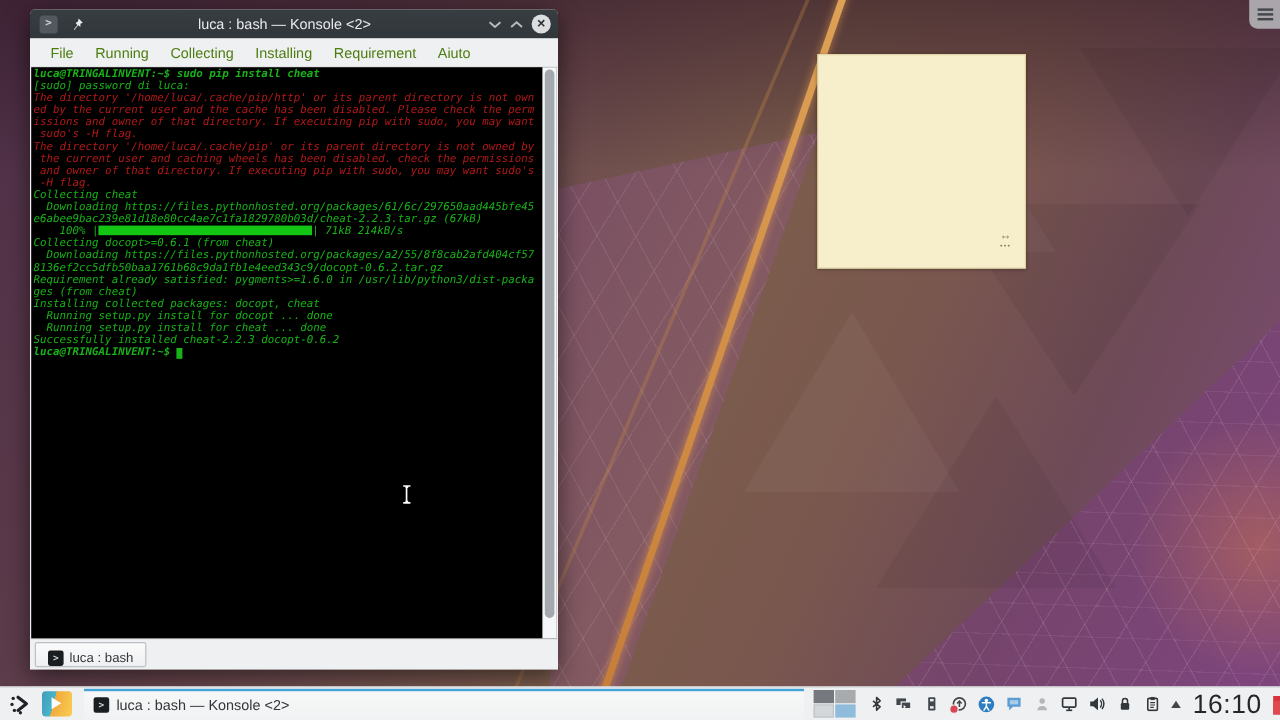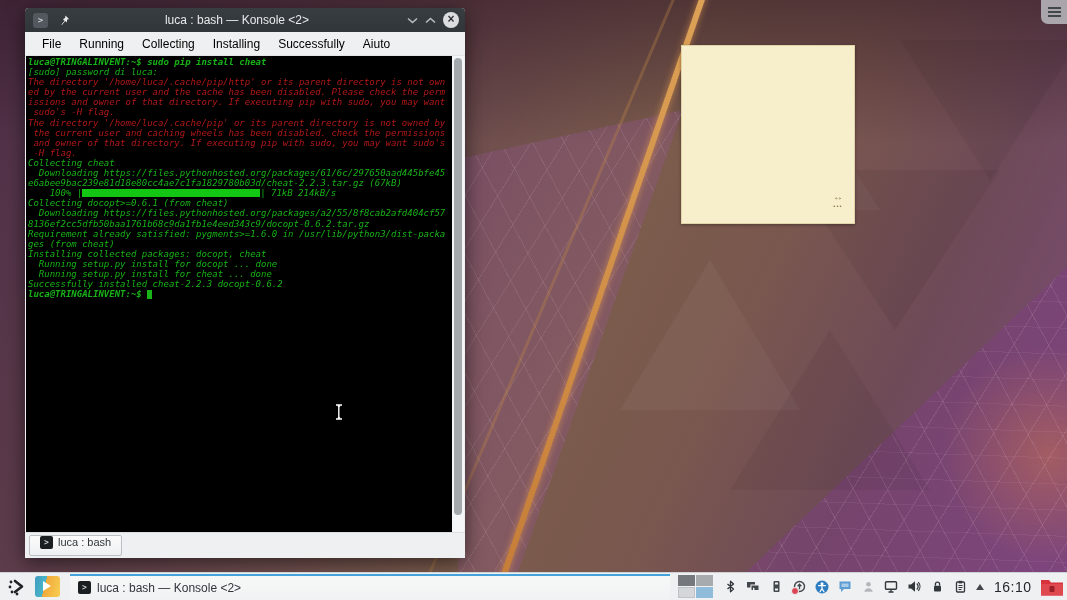--- a/index.html
+++ b/index.html
@@ -54,34 +54,34 @@
     display:flex;align-items:center;padding:0 6px;color:#eff0f1;}
   .tb-appicon{width:15px;height:15px;background:#53585e;border-radius:3px;margin-left:2px;
     color:#caced2;font:bold 9px "DejaVu Sans Mono",monospace;display:flex;align-items:center;justify-content:center;}
   .tb-appicon::before{content:">";}
   .tb-pin{margin-left:10px;display:flex;}
   .tb-title{flex:1;text-align:center;font-size:12px;color:#e8eaec;white-space:nowrap;overflow:hidden;}
   .tb-btn{display:flex;align-items:center;justify-content:center;width:18px;height:18px;}
   .tb-close{width:16px;height:16px;border-radius:50%;background:#dcdddf;color:#2b3034;
     font-size:12px;font-weight:bold;line-height:15px;text-align:center;margin-left:4px;}
   .menubar{height:23px;display:flex;align-items:center;padding-left:8px;background:#eff0f1;border-bottom:1px solid #e2e4e6;}
-  .menu-item{font-size:12px;color:#000000;padding:0 9px;cursor:default;}
+  .menu-item{font-size:12px;color:#4d7c0f;padding:0 9px;cursor:default;}
   .term-area{position:relative;height:476px;background:#000;margin:0 1px;}
   .terminal{position:absolute;left:2px;top:1px;width:422px;height:470px;overflow:hidden;
     font-family:"DejaVu Sans Mono",monospace;font-size:9px;line-height:10.1px;white-space:pre;}
   .t-line{height:10.1px;font-style:italic;}
   .t-line.green{color:#18b218;}
   .t-line.red{color:#b21818;}
   .t-line.bold{font-weight:bold;}
   .pbar{display:inline-block;width:178px;height:8px;background:#14c614;vertical-align:middle;margin-bottom:1px;}
   .block-cursor{display:inline-block;width:5px;height:9px;background:#18b218;vertical-align:text-bottom;}
   .term-scrollbar{position:absolute;right:0;top:0;width:12px;height:100%;background:#f5f6f7;}
   .term-scrollbar .thumb{position:absolute;left:2px;top:2px;width:8px;height:96%;background:#a4a9ae;border-radius:4px;}
   .tabbar{height:25px;display:flex;align-items:center;padding:0 4px;background:#eff0f1;border-top:1px solid #dddfe1;border-radius:0;}
-  .tab{height:19px;display:flex;align-items:flex-start;gap:5px;padding:0 10px;border:1px solid #bcc0c4;border-radius:2px;
+  .tab{height:19px;display:flex;align-items:flex-end;gap:5px;padding:0 10px;border:1px solid #bcc0c4;border-radius:2px;
     background:linear-gradient(#fbfbfc,#eff0f1);font-size:11px;color:#31363b;}
   .konsole-ico{width:13px;height:13px;background:#1a1e21;border-radius:2px;color:#cfd4d8;
     font:bold 8px "DejaVu Sans Mono",monospace;display:flex;align-items:center;justify-content:center;flex:none;}
   .konsole-ico::before{content:">";}
 
   
   .ibeam{position:absolute;left:333px;top:404px;z-index:50;}
 
   
   .taskbar{position:absolute;left:0;bottom:0;width:1067px;height:27px;background:#eff0f1;
@@ -95,21 +95,21 @@
     background:linear-gradient(rgba(255,255,255,.5),rgba(255,255,255,.12));border-top:2px solid #45a3dc;flex:none;}
   .task-label{font-size:12px;color:#31363b;white-space:nowrap;overflow:hidden;}
   .pager{margin-left:8px;display:grid;grid-template-columns:17px 17px;grid-template-rows:11px 11px;gap:1px;flex:none;}
   .pager i{display:block;}
   .pg1{background:#75797d;} .pg2{background:#a7abae;} .pg3{background:#d4d7d9;border:1px solid #bfc3c6;box-sizing:border-box;} .pg4{background:#8fbcdb;}
   .tray{display:flex;align-items:center;gap:9px;margin-left:10px;flex:none;}
   .tray-ico{width:14px;height:14px;display:flex;align-items:center;justify-content:center;position:relative;flex:none;}
   .badge{position:absolute;left:-1px;bottom:-1px;width:6px;height:6px;border-radius:50%;background:#da4453;border:1px solid #eff0f1;}
   .expander{margin-left:9px;width:0;height:0;border-left:4.5px solid transparent;border-right:4.5px solid transparent;
     border-bottom:6px solid #42474c;flex:none;}
-  .clock{margin-left:10px;font-size:14px;color:#24282b;flex:none;letter-spacing:.5px;}
+  .clock{margin-left:10px;font-size:22px;color:#24282b;flex:none;letter-spacing:.5px;}
   .redfolder{margin-left:8px;flex:none;display:flex;}
 </style>
 </head>
 <body>
 
 <div class="desktop">
 
   <div class="mesh mesh-left"></div>
   <div class="mesh mesh-right"></div>
   <div class="stripe2"></div>
@@ -153,21 +153,21 @@
           </svg>
       </span>
       <span class="tb-close">×</span>
     </div>
 
     <div class="menubar" id="menubar">
         <span class="menu-item">File</span>
         <span class="menu-item">Running</span>
         <span class="menu-item">Collecting</span>
         <span class="menu-item">Installing</span>
-        <span class="menu-item">Successfully</span>
+        <span class="menu-item">Requirement</span>
         <span class="menu-item">Aiuto</span>
       </div>
 
     <div class="term-area">
       <div class="terminal" id="terminal"><div class="t-line green bold">luca@TRINGALINVENT:~$ sudo pip install cheat</div><div class="t-line green">[sudo] password di luca:</div><div class="t-line red">The directory '/home/luca/.cache/pip/http' or its parent directory is not own</div><div class="t-line red">ed by the current user and the cache has been disabled. Please check the perm</div><div class="t-line red">issions and owner of that directory. If executing pip with sudo, you may want</div><div class="t-line red"> sudo's -H flag.</div><div class="t-line red">The directory '/home/luca/.cache/pip' or its parent directory is not owned by</div><div class="t-line red"> the current user and caching wheels has been disabled. check the permissions</div><div class="t-line red"> and owner of that directory. If executing pip with sudo, you may want sudo's</div><div class="t-line red"> -H flag.</div><div class="t-line green">Collecting cheat</div><div class="t-line green">  Downloading https://files.pythonhosted.org/packages/61/6c/297650aad445bfe45</div><div class="t-line green">e6abee9bac239e81d18e80cc4ae7c1fa1829780b03d/cheat-2.2.3.tar.gz (67kB)</div><div class="t-line green"><span>    100% |</span><span class="pbar"></span><span>| 71kB 214kB/s</span></div><div class="t-line green">Collecting docopt&gt;=0.6.1 (from cheat)</div><div class="t-line green">  Downloading https://files.pythonhosted.org/packages/a2/55/8f8cab2afd404cf57</div><div class="t-line green">8136ef2cc5dfb50baa1761b68c9da1fb1e4eed343c9/docopt-0.6.2.tar.gz</div><div class="t-line green">Requirement already satisfied: pygments&gt;=1.6.0 in /usr/lib/python3/dist-packa</div><div class="t-line green">ges (from cheat)</div><div class="t-line green">Installing collected packages: docopt, cheat</div><div class="t-line green">  Running setup.py install for docopt ... done</div><div class="t-line green">  Running setup.py install for cheat ... done</div><div class="t-line green">Successfully installed cheat-2.2.3 docopt-0.6.2</div><div class="t-line green bold">luca@TRINGALINVENT:~$ <span class="block-cursor"></span></div></div>
       <div class="term-scrollbar">
         <div class="thumb"></div>
       </div>
     </div>
 

